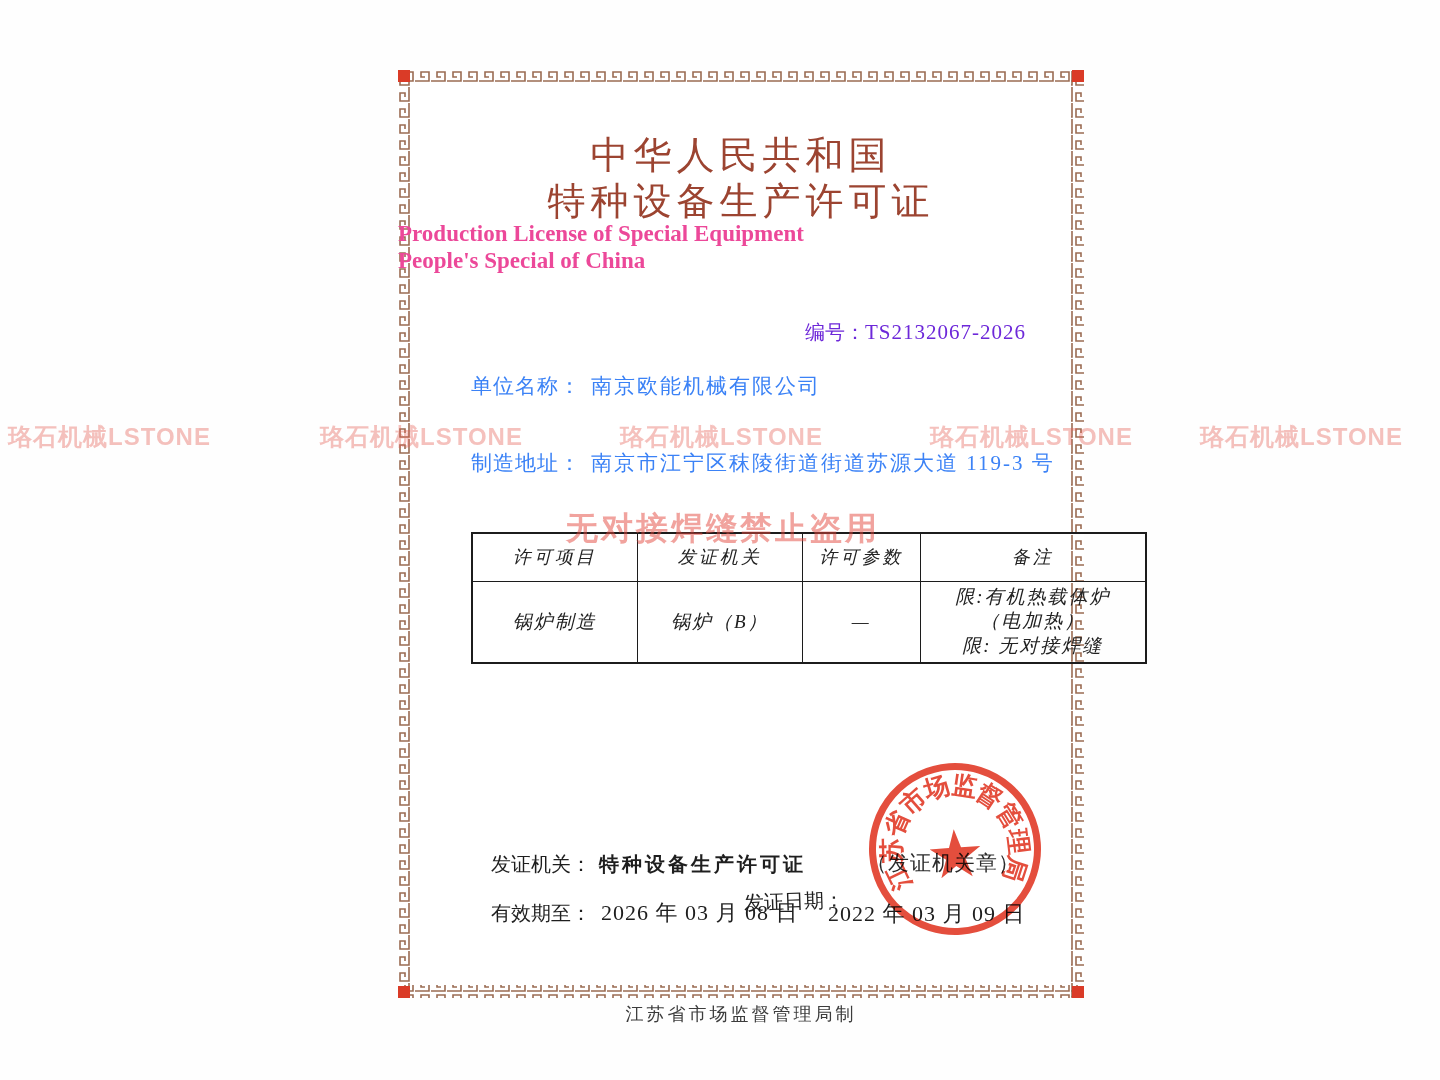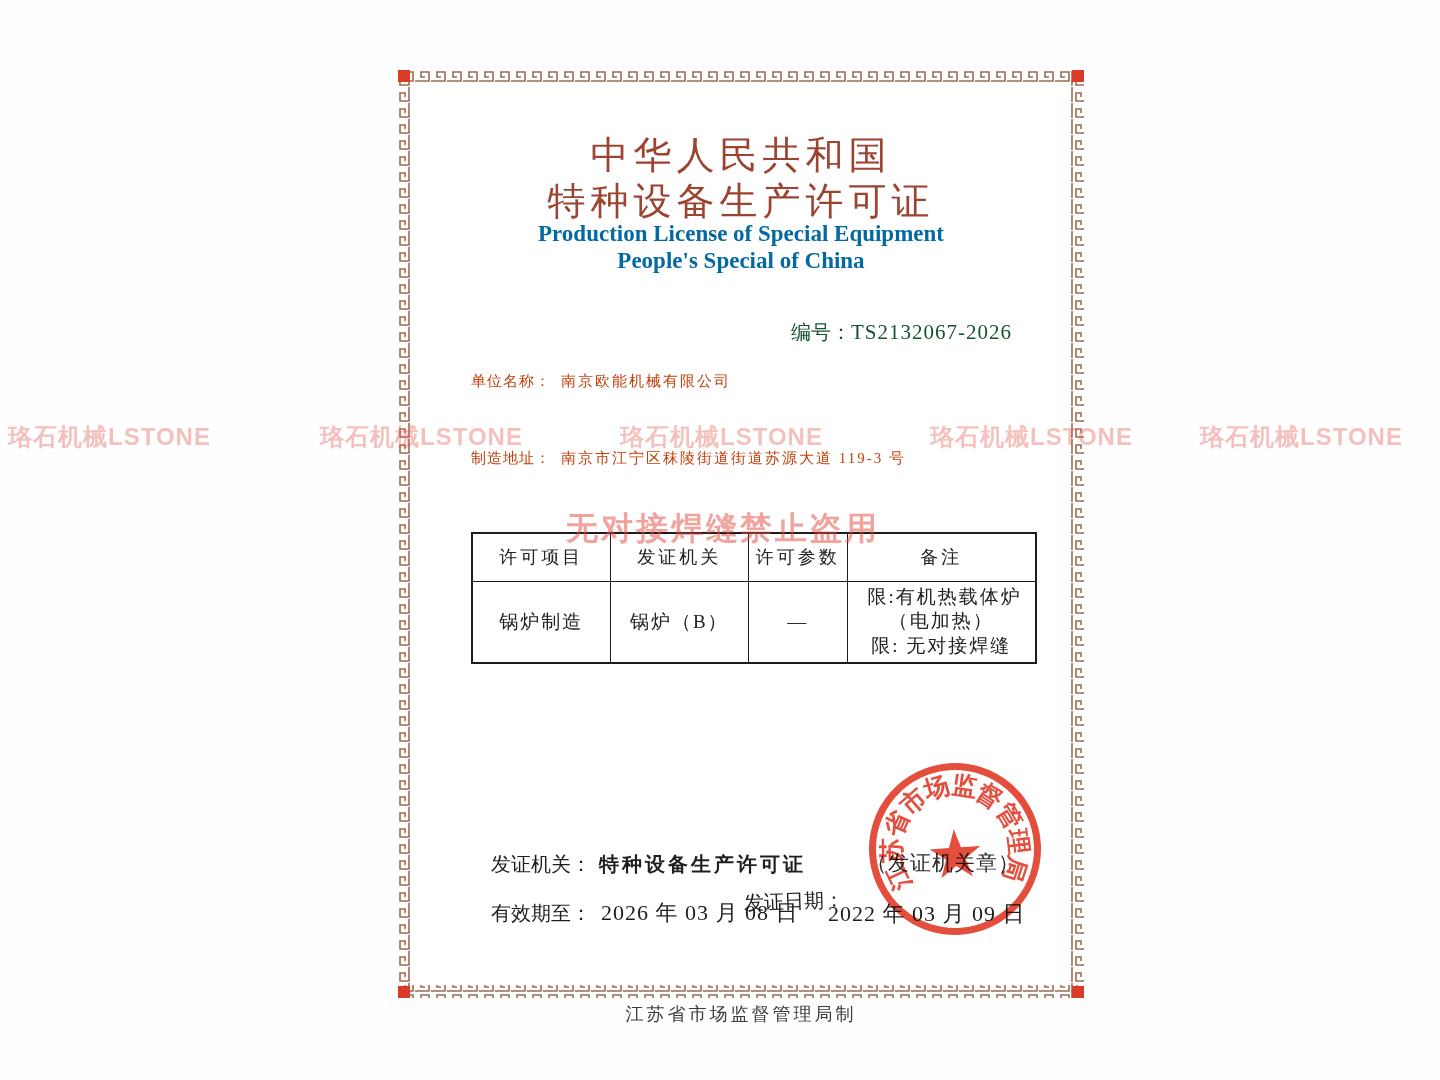--- a/index.html
+++ b/index.html
@@ -6,37 +6,37 @@
   body { background:#ffffff; font-family:"Liberation Serif", serif; }
   .canvas { position:relative; width:1440px; height:1080px; background:#fefefe; overflow:hidden; }
 
   .frame { position:absolute; left:398px; top:70px; width:686px; height:928px; background:#fff; }
   .border-svg { position:absolute; left:0; top:0; }
 
   .title-cn { position:absolute; width:100%; text-align:center; font-weight:normal;
               font-size:38px; color:#9c4431; letter-spacing:5px; line-height:1; }
   .title-cn1 { top:66px; }
   .title-cn2 { top:112px; }
-  .title-en { position:absolute; width:100%; text-align:center; font-weight:bold;
-              font-size:23px; color:#0369a1; line-height:1; }
+  .title-en { position:absolute; width:100%; font-weight:bold;
+              font-size:23px; color:#ec4899; line-height:1; }
   .title-en1 { top:152px; }
   .title-en2 { top:179px; }
 
-  .serial-line { position:absolute; top:249px; right:72px; font-size:20px; color:#14532d; }
+  .serial-line { position:absolute; top:249px; right:58px; font-size:20px; color:#6d28d9; }
   .serial-line .val { font-size:21px; letter-spacing:1px; }
 
-  .field { position:absolute; left:73px; font-size:15px; color:#c2410c; white-space:nowrap; }
+  .field { position:absolute; left:73px; font-size:21px; color:#3b82f6; white-space:nowrap; }
   .field .lbl { letter-spacing:1px; }
   .field .val { margin-left:10px; letter-spacing:2px; }
   .f0 { top:302px; } .f1 { top:341px; } .f2 { top:379px; }
   .review-note { position:absolute; left:108px; top:416px; font-size:21px; color:#222; letter-spacing:2px; }
 
-  table.license { position:absolute; left:73px; top:462px; width:566px;
+  table.license { position:absolute; left:73px; top:462px; width:676px;
                   border-collapse:collapse; border:2px solid #1c1c1c; table-layout:fixed;
-                  color:#222; }
+                  color:#222;font-style:italic; }
   table.license th, table.license td { border:1px solid #1c1c1c; text-align:center; vertical-align:middle; }
   table.license th { height:48px; font-size:18px; font-weight:normal; letter-spacing:3px; }
   table.license td { height:72px; font-size:19px; letter-spacing:2px; }
   td.remark { font-size:16px; letter-spacing:0; line-height:1.3; padding:3px 20px; }
   td.remark div { white-space:nowrap; }
 
   .issuer-line { position:absolute; left:93px; top:781px; font-size:20px; color:#1e1e1e; white-space:nowrap; }
   .issuer-line .val { font-weight:bold; letter-spacing:3px; margin-left:8px; }
   .seal-caption { position:absolute; left:468px; top:779px; font-size:21px; color:#2a2a2a; letter-spacing:1px; }
 

